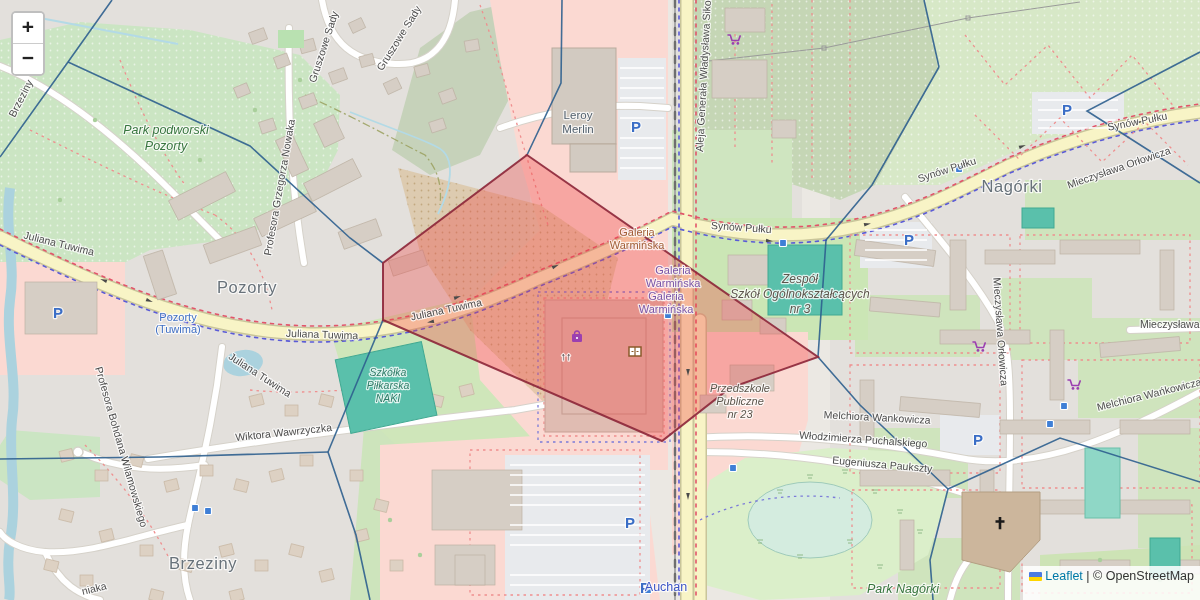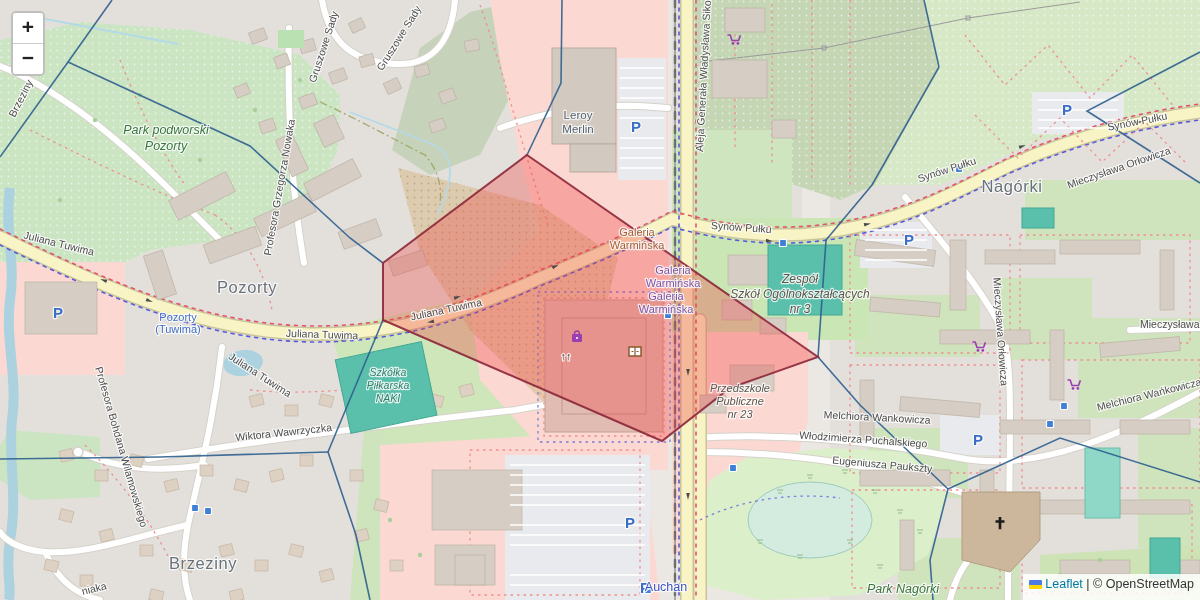--- a/index.html
+++ b/index.html
@@ -14,21 +14,21 @@
   .lbl-station{fill:#3f6fc4;font-size:11px;}
   .lbl-parking{fill:#3b6ec6;font-size:15px;font-weight:bold;}
   
   .zoomctl{position:absolute;left:11px;top:11px;width:30px;border:2px solid rgba(0,0,0,.25);
            border-radius:5px;background:#fff;z-index:20;overflow:hidden;}
   .zoomctl a{display:block;width:30px;height:30px;line-height:28px;text-align:center;
              font-size:21px;font-weight:bold;color:#222;text-decoration:none;background:#fff;}
   .zoomctl a:first-child{border-bottom:1px solid #ccc;}
   
   .attrib{position:absolute;right:0;bottom:0;background:rgba(255,255,255,.85);
-          padding:2px 6px 8px 6px;font-size:12.5px;color:#333;z-index:20;line-height:16px;}
+          padding:2px 6px 16px 6px;font-size:12.5px;color:#333;z-index:20;line-height:16px;}
   .attrib a{color:#0078A8;text-decoration:none;}
   .flag{display:inline-block;width:13px;height:9px;vertical-align:-1px;margin-right:3px;
         border-radius:1px;overflow:hidden;}
   .flag .b{display:block;width:13px;height:4.5px;background:#4C7BE1;}
   .flag .y{display:block;width:13px;height:4.5px;background:#FFD500;}
 </style>
 </head>
 <body>
 
 <div id="map">

